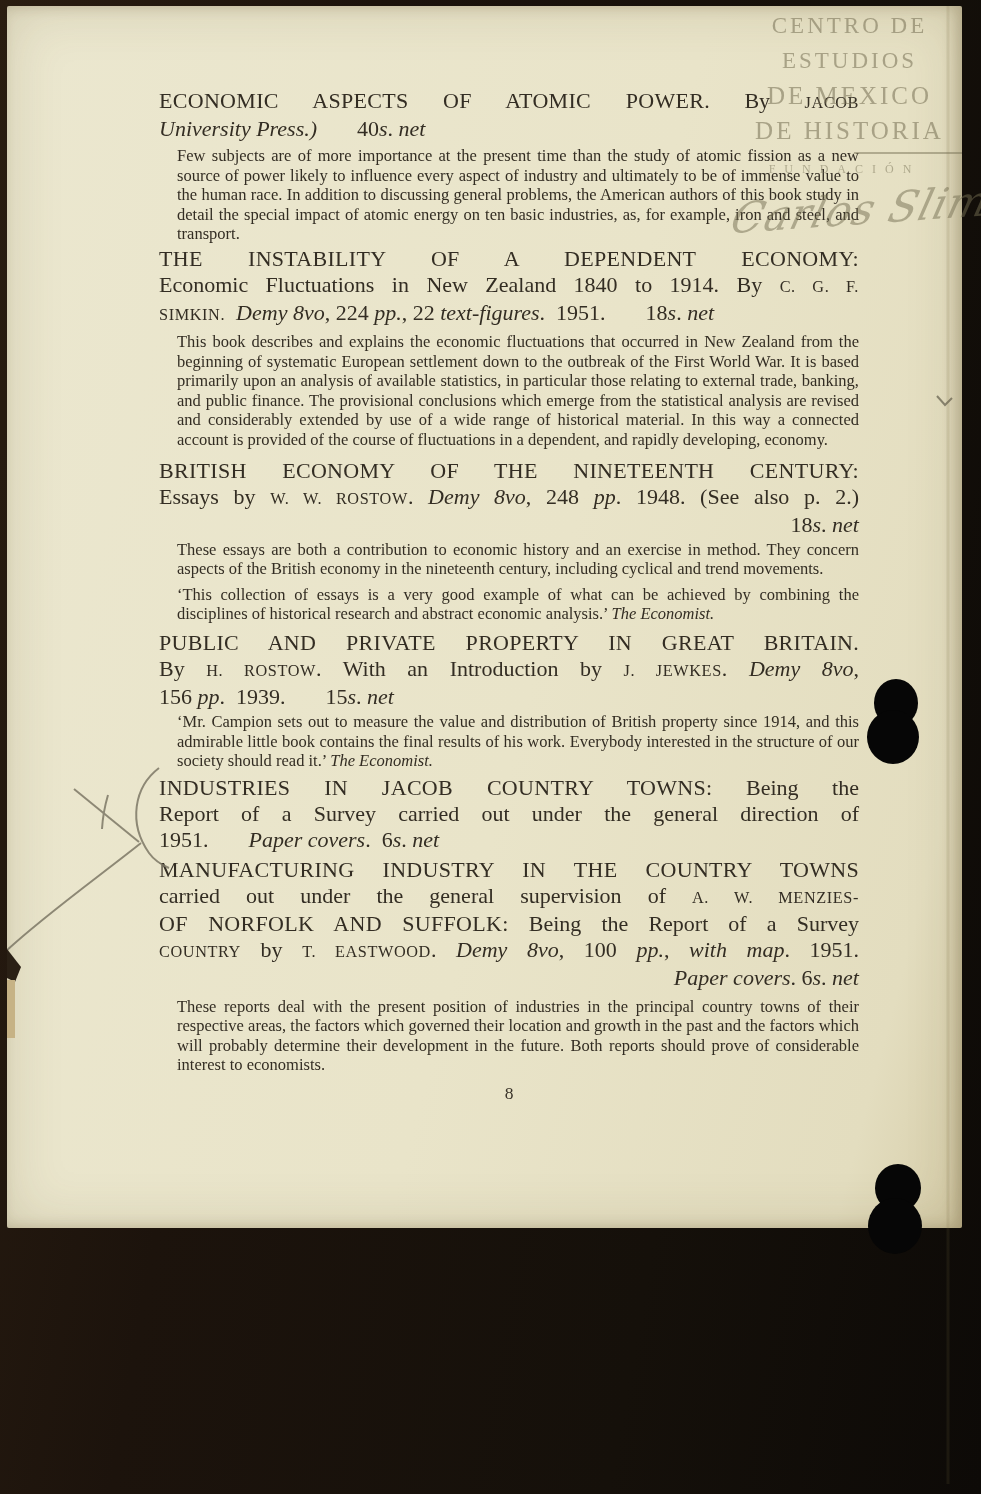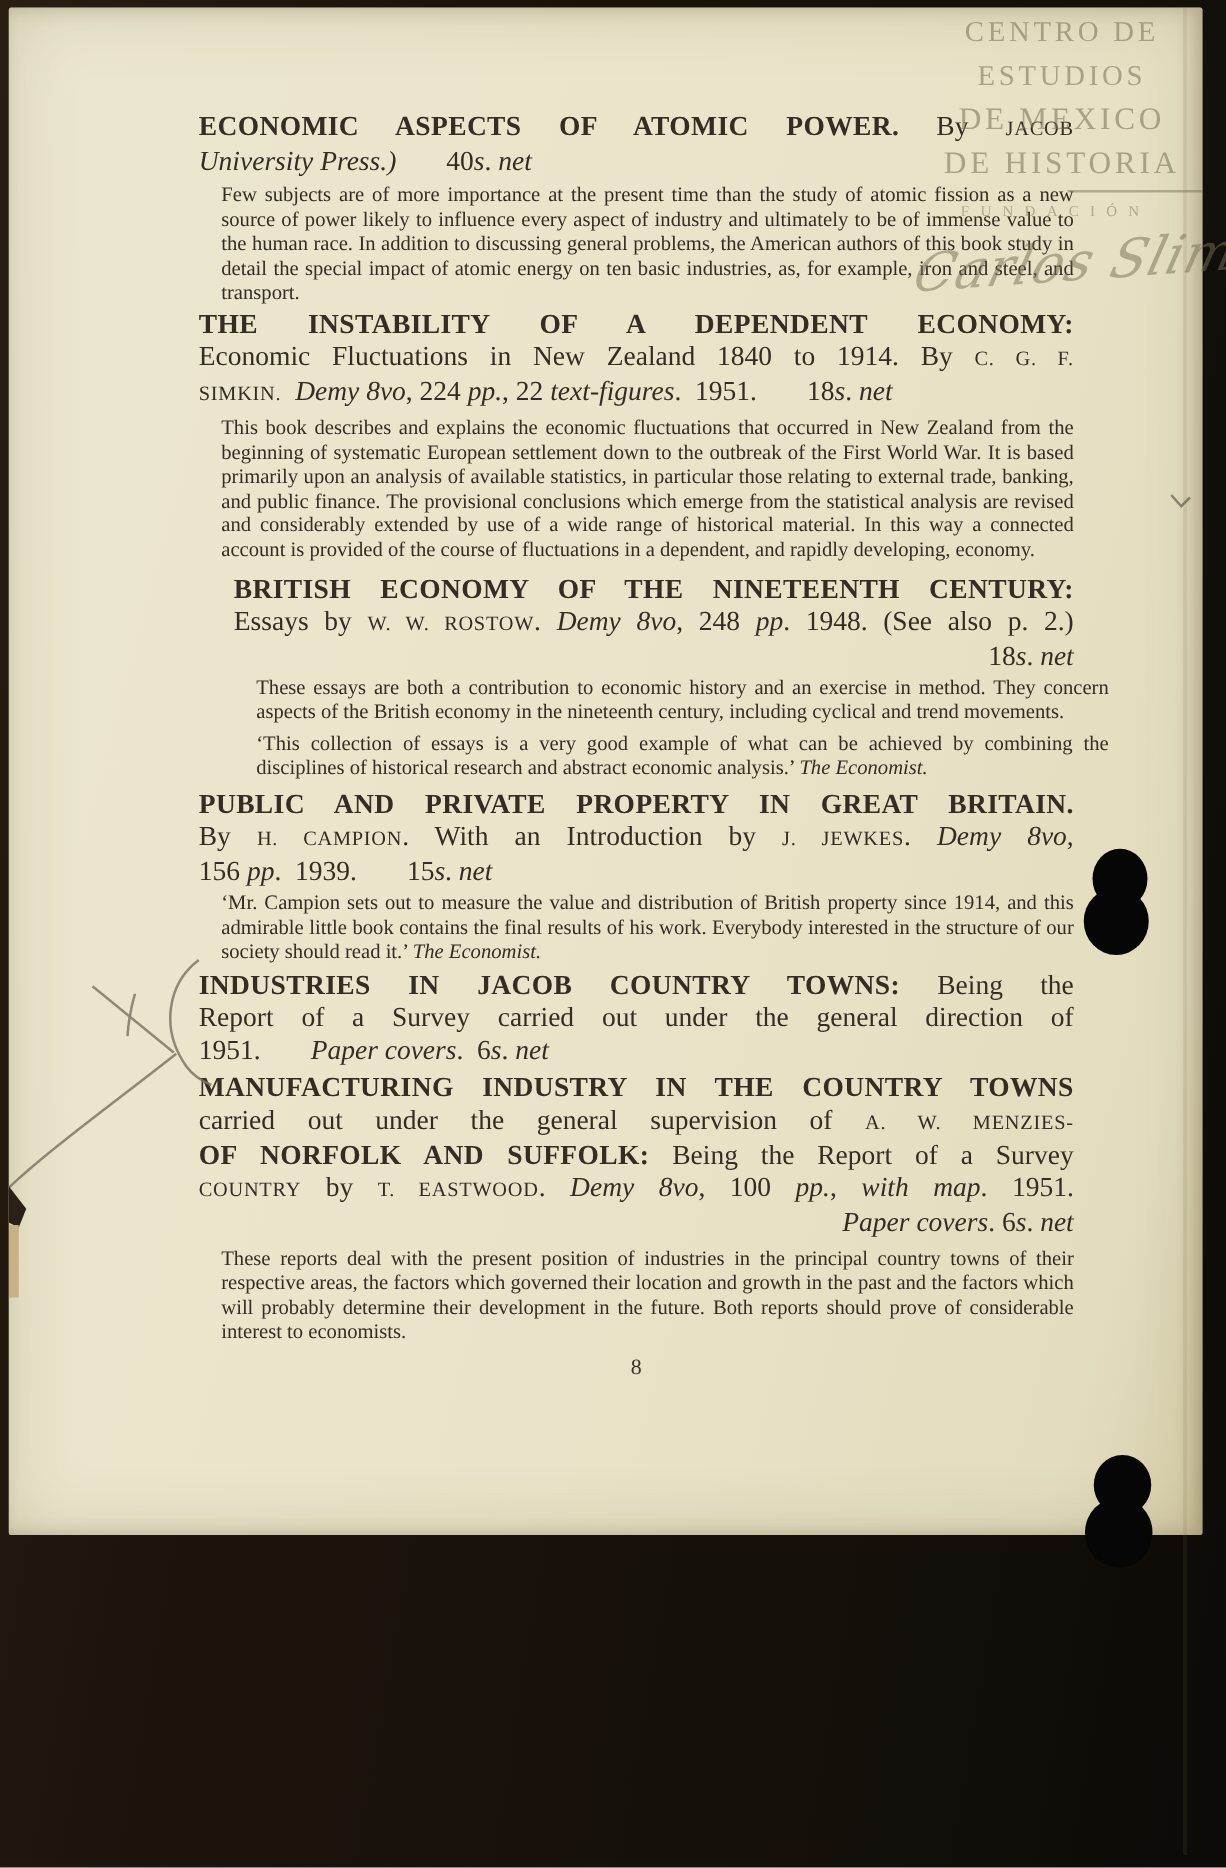--- a/index.html
+++ b/index.html
@@ -23,32 +23,32 @@
     padding:82px 0 0 152px;width:700px;
     color:#332d23;
   }
   .hline{
     font-size:22px;line-height:26px;white-space:normal;
   }
   .just{text-align:justify;text-align-last:justify;}
   .fl{display:flex;justify-content:flex-start;align-items:baseline;gap:40px;}
   .fl .lg,.fl .rg{white-space:pre;}
   .rline{text-align:right;}
-  .s-b{font-weight:700;letter-spacing:.3px;}
+  .s-b{font-weight:400;letter-spacing:.3px;}
   .s-i{font-style:italic;}
   .s-r{}
   .s-sc{font-size:.74em;letter-spacing:.6px;}
   .para{
     margin:4px 0 0 18px;width:682px;
     font-size:16.5px;line-height:19.6px;
     text-align:justify;
   }
   section{margin:0;}
   .mt2{margin-top:2px;}.mt4{margin-top:4px;}.mt6{margin-top:6px;}
-  .mt8{margin-top:8px;margin-left:28px;}
+  .mt8{margin-top:8px;}
   .pageno{
     margin-top:8px;text-align:center;font-size:17.5px;color:#3a342a;
   }
   
   .watermark{
     position:absolute;top:2px;right:0;width:225px;z-index:4;
     text-align:center;pointer-events:none;
     color:rgba(122,116,88,.58);
   }
   .wm-line{font-size:23px;line-height:35px;letter-spacing:3px;font-weight:400;}
@@ -135,21 +135,21 @@
       <section class="mt8">
         <div class="hline just"><span class="s-b">BRITISH ECONOMY OF THE NINETEENTH CENTURY:</span></div>
         <div class="hline just"><span class="s-r">Essays by </span><span class="s-sc">W. W. ROSTOW</span><span class="s-r">. </span><span class="s-i">Demy 8vo</span><span class="s-r">, 248 </span><span class="s-i">pp</span><span class="s-r">. 1948. (See also p. 2.)</span></div>
         <div class="hline rline"><span class="s-r">18</span><span class="s-i">s</span><span class="s-r">. </span><span class="s-i">net</span></div>
         <p class="para mt2"><span class="s-r">These essays are both a contribution to economic history and an exercise in method.  They concern aspects of the British economy in the nineteenth century, including cyclical and trend movements.</span></p>
         <p class="para mt6"><span class="s-r">‘This collection of essays is a very good example of what can be achieved by combining the disciplines of historical research and abstract economic analysis.’  </span><span class="s-i">The Economist.</span></p>
       </section>
 
       <section class="mt6">
         <div class="hline just"><span class="s-b">PUBLIC AND PRIVATE PROPERTY IN GREAT BRITAIN.</span></div>
-        <div class="hline just"><span class="s-r">By </span><span class="s-sc">H. CAMPION</span><span class="s-r">. With an Introduction by </span><span class="s-sc">J. JEWKES</span><span class="s-r">. </span><span class="s-i">Demy 8vo</span><span class="s-r">,</span></div>
+        <div class="hline just"><span class="s-r">By </span><span class="s-sc">H. ROSTOW</span><span class="s-r">. With an Introduction by </span><span class="s-sc">J. JEWKES</span><span class="s-r">. </span><span class="s-i">Demy 8vo</span><span class="s-r">,</span></div>
         <div class="hline fl">
           <span class="lg"><span class="s-r">156 </span><span class="s-i">pp</span><span class="s-r">.  1939.</span></span>
           <span class="rg"><span class="s-r">15</span><span class="s-i">s</span><span class="s-r">. </span><span class="s-i">net</span></span>
         </div>
         <p class="para mt2"><span class="s-r">‘Mr. Campion sets out to measure the value and distribution of British property since 1914, and this admirable little book contains the final results of his work.  Everybody interested in the structure of our society should read it.’  </span><span class="s-i">The Economist.</span></p>
       </section>
 
       <section class="mt4">
         <div class="hline just"><span class="s-b">INDUSTRIES IN JACOB COUNTRY TOWNS:</span><span class="s-r"> Being the</span></div>
         <div class="hline just"><span class="s-r">Report of a Survey carried out under the general direction of</span></div>

